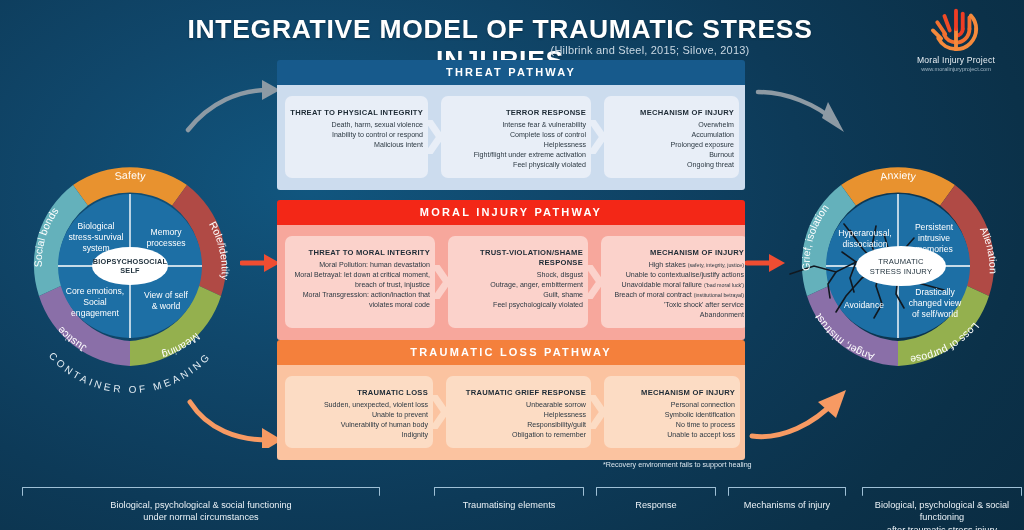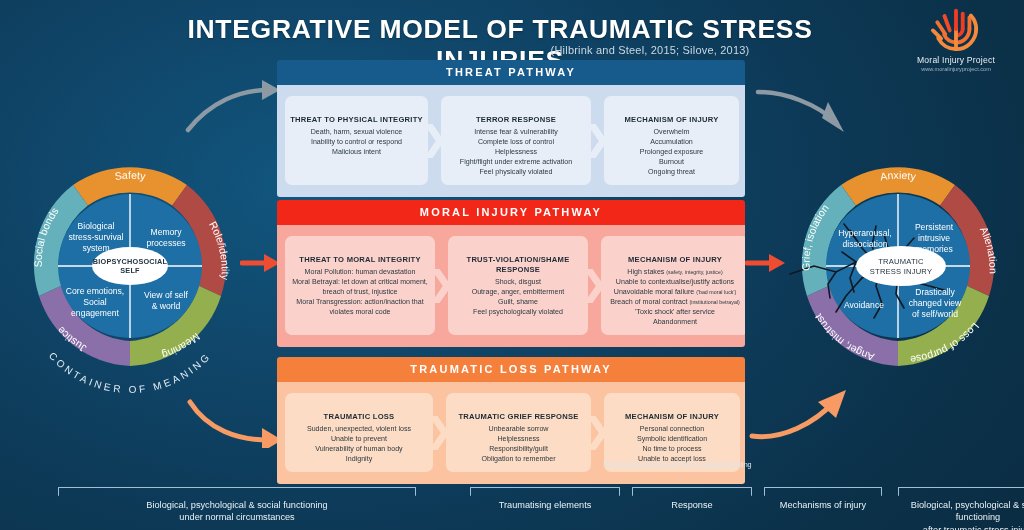--- a/index.html
+++ b/index.html
@@ -39,22 +39,22 @@
   .pathway { position: absolute; left: 277px; width: 468px; border-radius: 3px; overflow: hidden; }
   .pathway-head {
     height: 25px; line-height: 25px; text-align: center;
     font-size: 11px; font-weight: bold; letter-spacing: 2.2px; color: #fff;
   }
   .pathway-body { position: relative; padding: 11px 8px 12px 8px; display: flex; gap: 0; }
 
   .box {
     position: relative;
     border-radius: 7px;
-    padding: 19px 5px 8px 5px;
-    text-align: center;
+    padding: 12px 5px 8px 5px;
+    text-align: right;
     color: #22303c;
   }
   .box h4 {
     font-size: 7.6px; font-weight: bold; letter-spacing: .25px;
     margin-bottom: 2px; line-height: 1.3; color: #1d2a35;
   }
   .box p { font-size: 7.1px; line-height: 1.42; color: #2b3842; }
   .box p .tiny { font-size: 5.3px; }
 
   
@@ -67,21 +67,21 @@
   #pathway-threat .pathway-body { background: #ccdcee; }
   #pathway-threat .box { background: #e8eef7; }
 
   
   #pathway-moral { top: 200px; }
   #pathway-moral .pathway-head { background: #f32717; }
   #pathway-moral .pathway-body { background: #f7a79c; }
   #pathway-moral .box { background: #fbd2cb; }
 
   
-  #pathway-loss { top: 357px; }
+  #pathway-loss { top: 340px; }
   #pathway-loss .pathway-head { background: #f4803c; }
   #pathway-loss .pathway-body { background: #fbc3a0; }
   #pathway-loss .box { background: #fcdcc4; }
 
   
   .wheel { position: absolute; width: 228px; height: 228px; }
   #wheel-left  { left: 16px; top: 152px; }
   #wheel-right { left: 784px; top: 152px; }
   .wheel svg { display: block; overflow: visible; }
 
@@ -426,21 +426,21 @@
     </g>
 
     <ellipse cx="117" cy="114" rx="45" ry="20" fill="#ffffff"></ellipse>
     <text class="core-label-r" x="117" y="112" text-anchor="middle" id="core-r-1">TRAUMATIC</text>
     <text class="core-label-r" x="117" y="122" text-anchor="middle" id="core-r-2">STRESS INJURY</text>
   </svg>
 </div>
 
 <div id="recovery-note">*Recovery environment fails to support healing</div>
 
-<div id="bottom-real" style="position:absolute; left:0; top:487px; width:907px; height:43px;margin-left:36px;">
+<div id="bottom-real" style="position:absolute; left:0; top:487px; width:907px; height:43px;">
   <div class="brk" style="left:22px; width:358px;">
     <div class="bar"></div>
     <div class="cap">
       <div>Biological, psychological &amp; social functioning</div>
       <div>under normal circumstances</div>
     </div>
   </div>
   <div class="brk" style="left:434px; width:150px;">
     <div class="bar"></div>
     <div class="cap">

